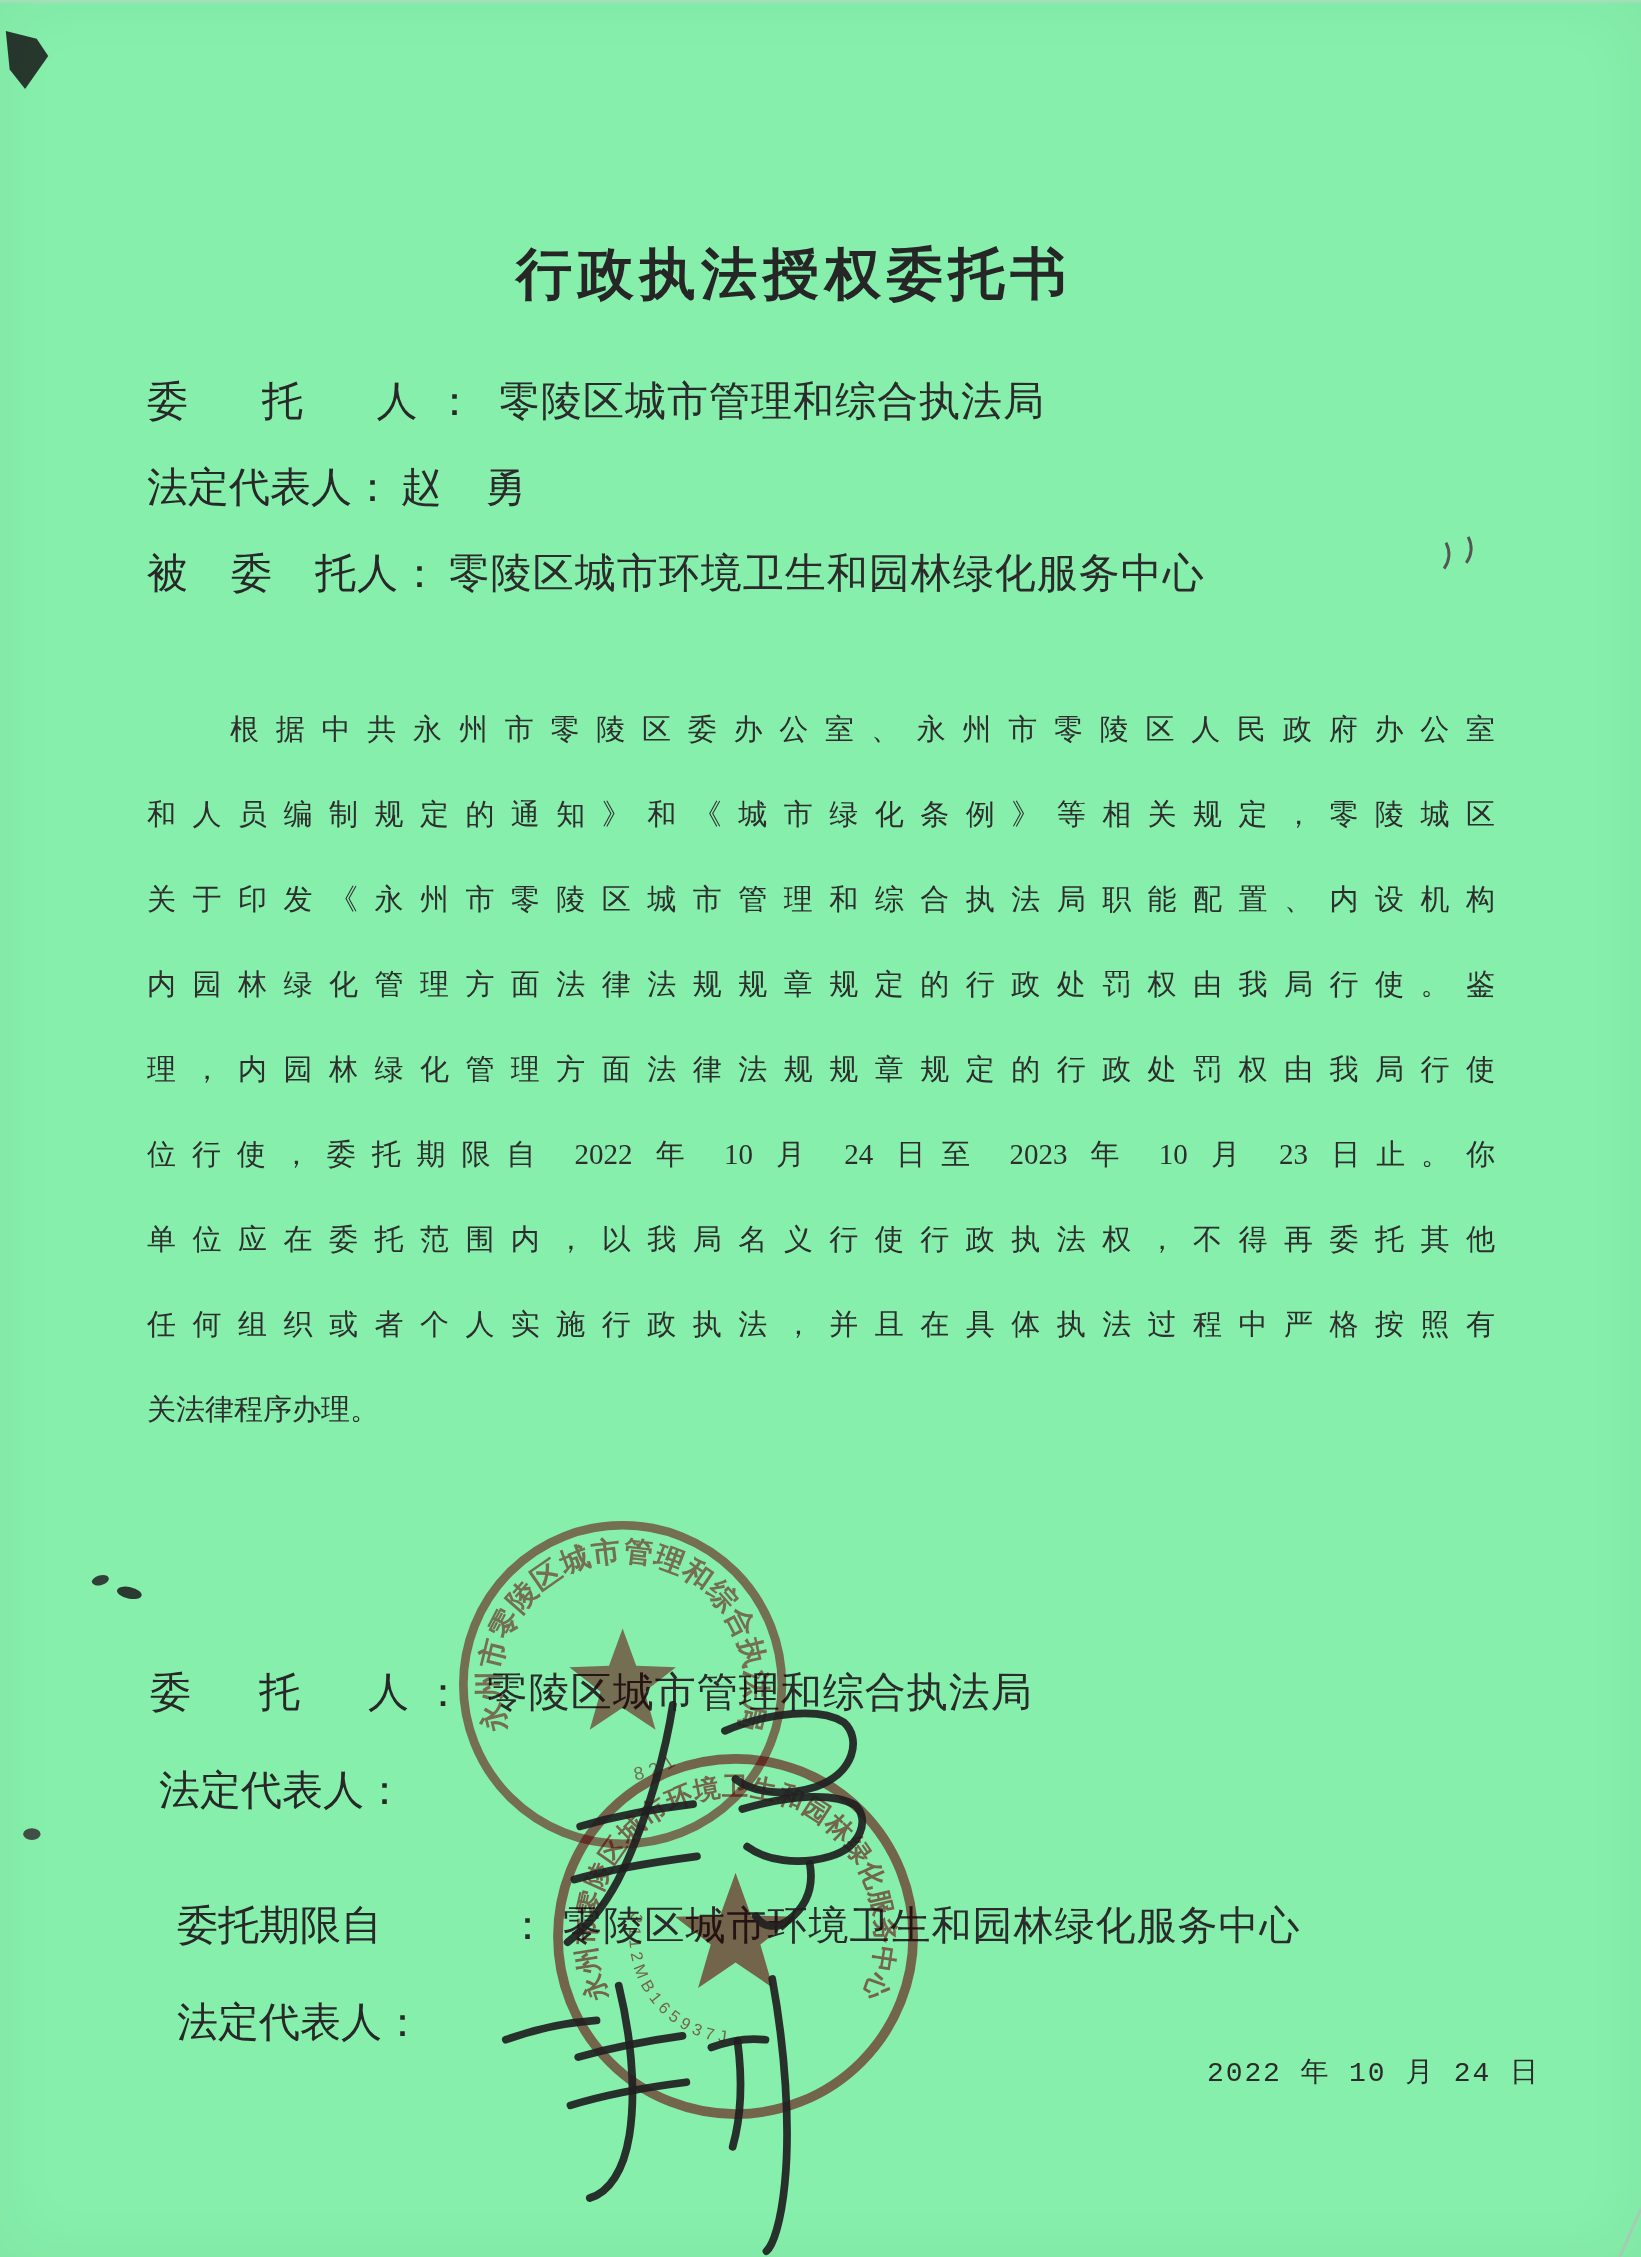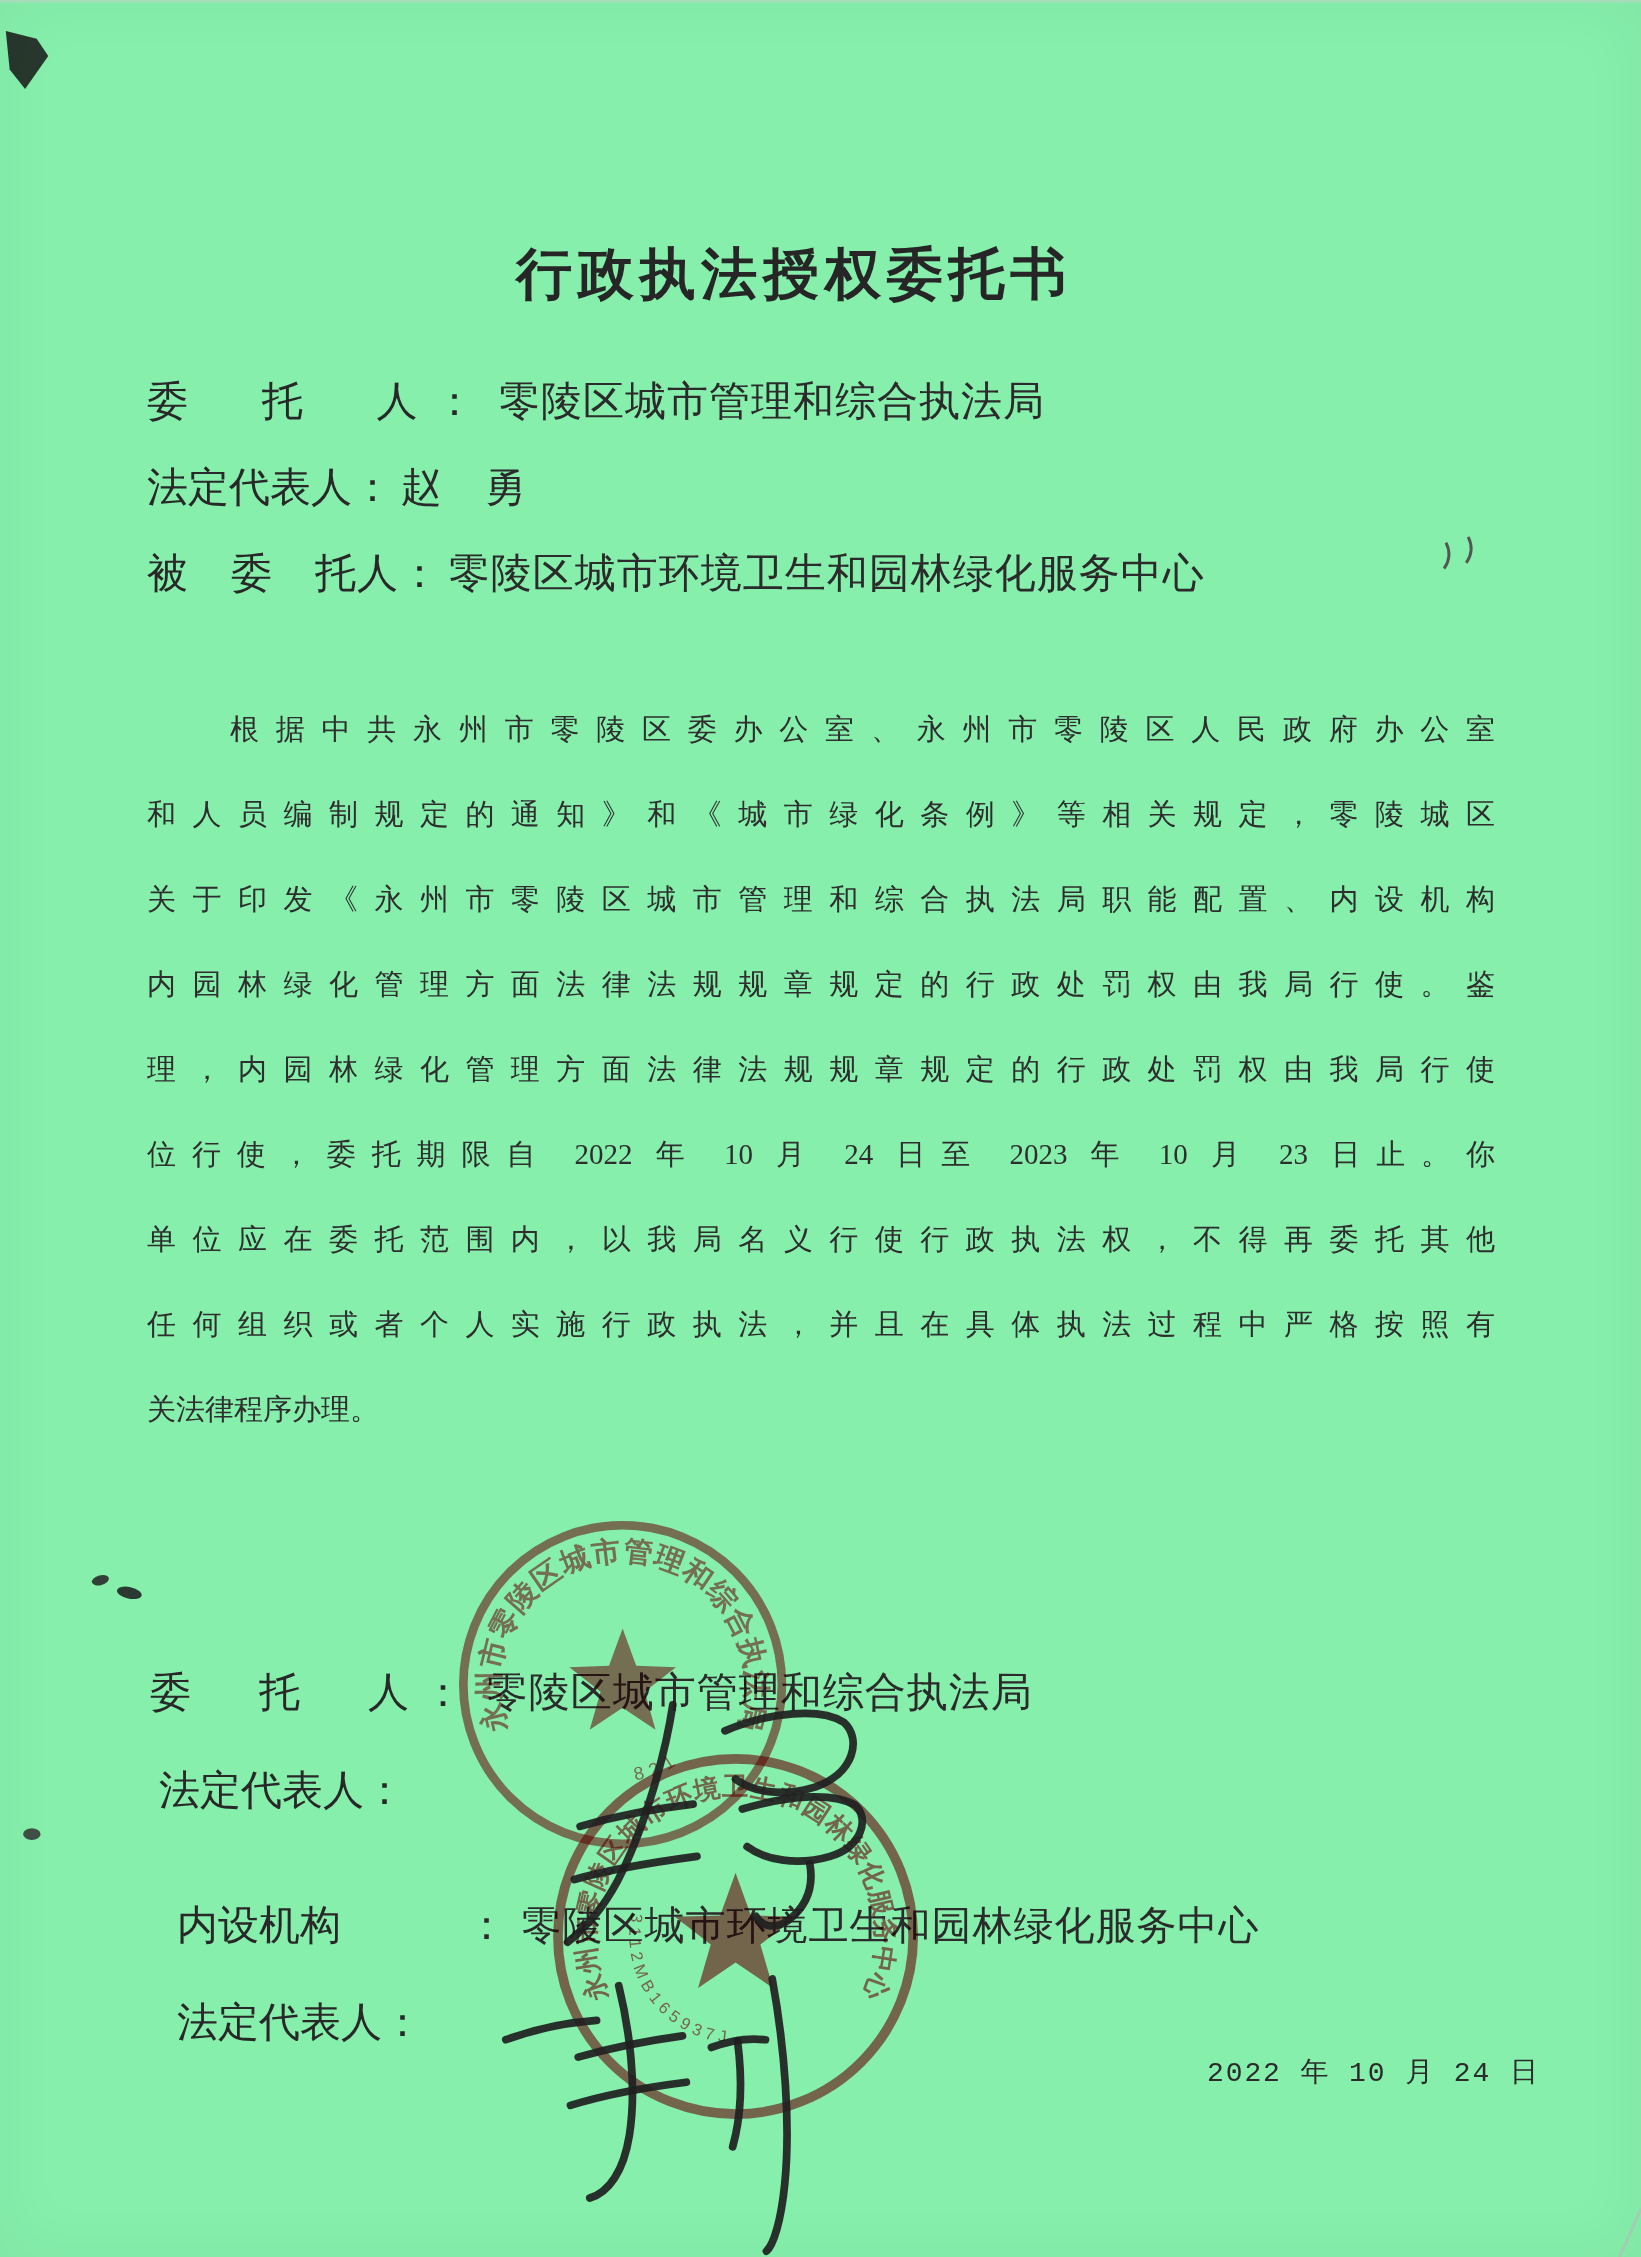--- a/index.html
+++ b/index.html
@@ -85,21 +85,21 @@
     <div class="pline last">关法律程序办理。</div>
   </div>
 
   <div class="sig s-consignor">
     <span class="lbl ls14">委　托　人：</span><span class="val">零陵区城市管理和综合执法局</span>
   </div>
   <div class="sig s-consignor-rep">
     <span class="lbl">法定代表人：</span>
   </div>
   <div class="sig s-consignee">
-    <span class="lbl">内设机构　　　</span><span class="colon">：</span><span class="val">零陵区城市环境卫生和园林绿化服务中心</span>
+    <span class="lbl">委托期限自　　　</span><span class="colon">：</span><span class="val">零陵区城市环境卫生和园林绿化服务中心</span>
   </div>
   <div class="sig s-consignee-rep">
     <span class="lbl">法定代表人：</span>
   </div>
 
   <div class="doc-date">2022 年 10 月 24 日</div>
 
   <svg class="overlay" viewBox="0 0 1700 2338">
     <defs>
       <path id="seal1-name-arc" d="M 524.7 1788.8 A 128 128 0 1 1 765.3 1788.8" fill="none"></path>

